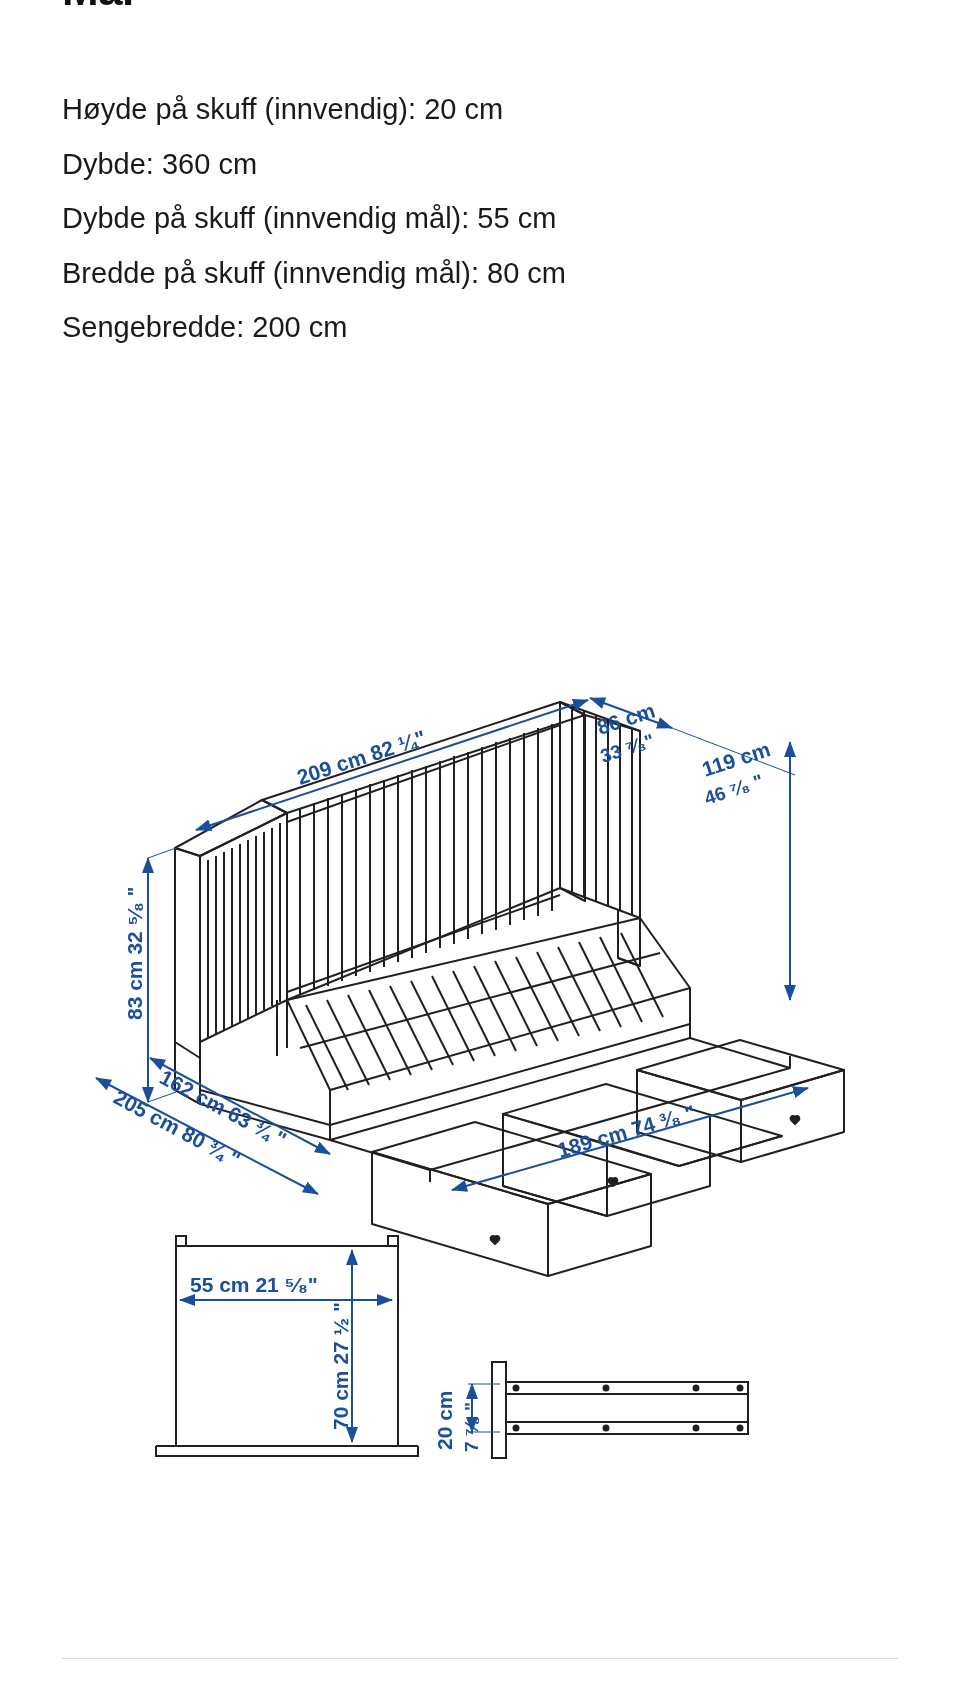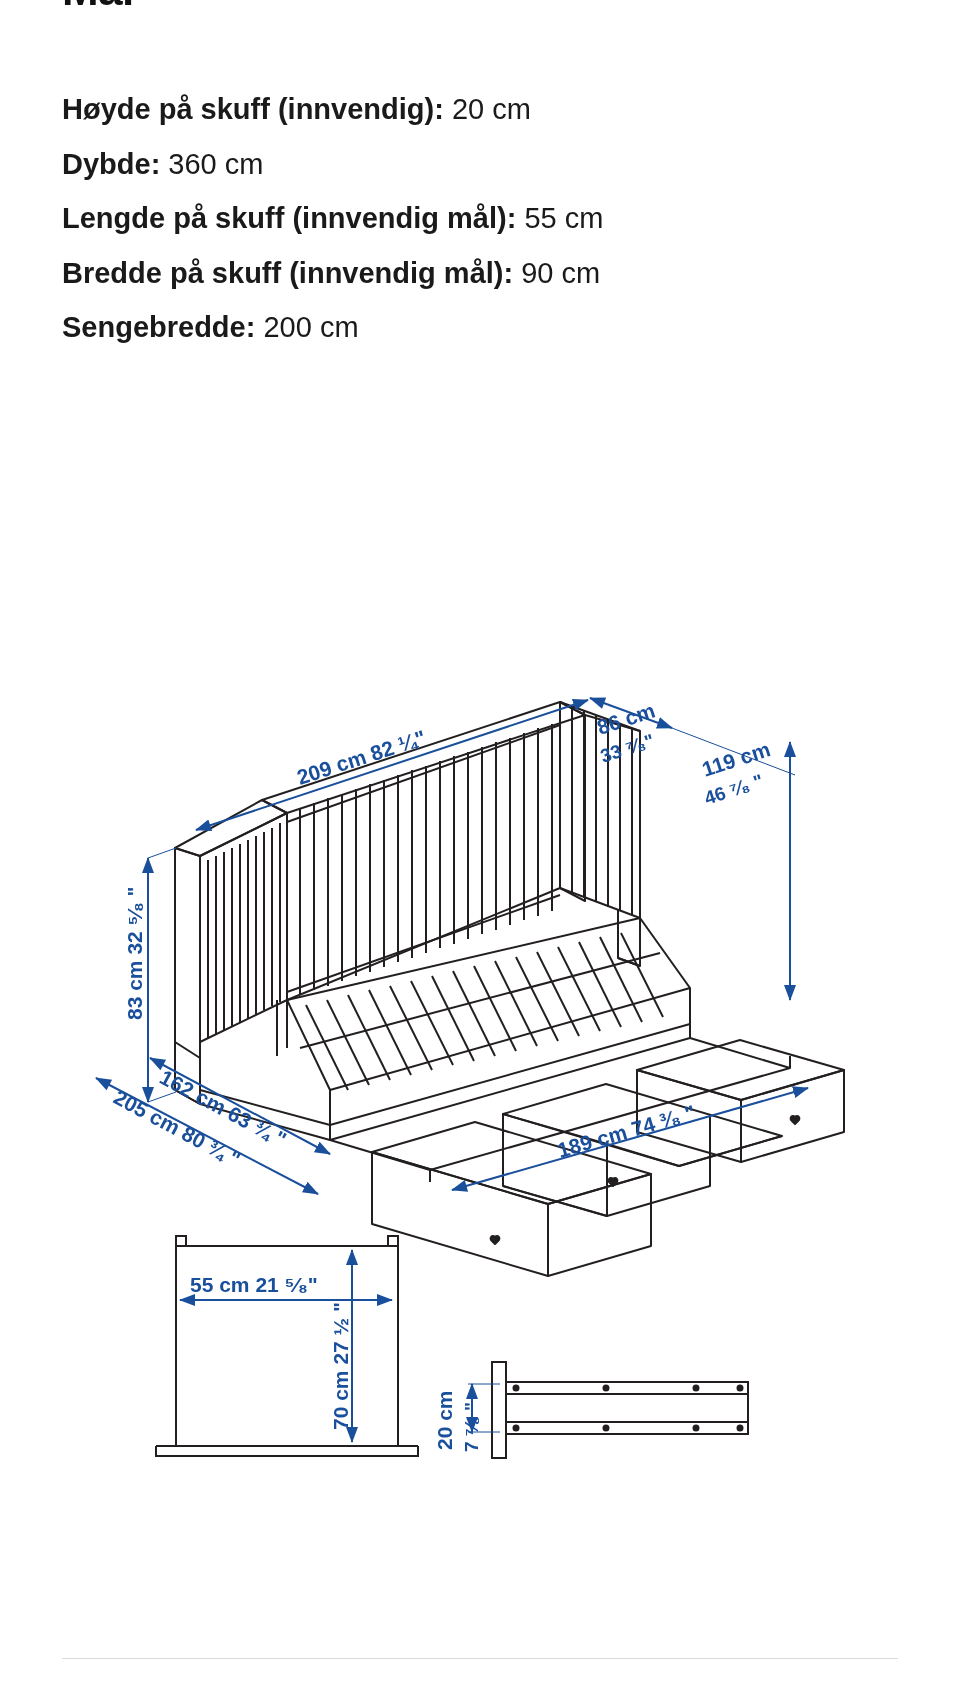--- a/index.html
+++ b/index.html
@@ -33,21 +33,21 @@
     left: 62px;
     top: 82px;
     width: 860px;
   }
   .spec-row {
     font-size: 29px;
     line-height: 54.5px;
     color: #1a1a1a;
     white-space: nowrap;
   }
-  .spec-label { font-weight: bold; margin-top: 34px; }
+  .spec-label { font-weight: normal; margin-top: 34px; }
   .spec-value { font-weight: normal; }
 
   
   .drawing {
     position: absolute;
     left: 0;
     top: 670px;
     width: 960px;
     height: 840px;
   }
@@ -75,27 +75,27 @@
   </div>
 
   <div class="spec-row">
     <span class="spec-label">Dybde:</span>
     <span class="spec-value">360 cm</span>
   </div>
 
 
 
   <div class="spec-row">
-    <span class="spec-label">Lengde på skuff (innvendig mål):</span>
+    <span class="spec-label">Dybde på skuff (innvendig mål):</span>
     <span class="spec-value">55 cm</span>
   </div>
 
   <div class="spec-row">
     <span class="spec-label">Bredde på skuff (innvendig mål):</span>
-    <span class="spec-value">90 cm</span>
+    <span class="spec-value">80 cm</span>
   </div>
 
 
   <div class="spec-row">
     <span class="spec-label">Sengebredde:</span>
     <span class="spec-value">200 cm</span>
   </div>
 
 
 

